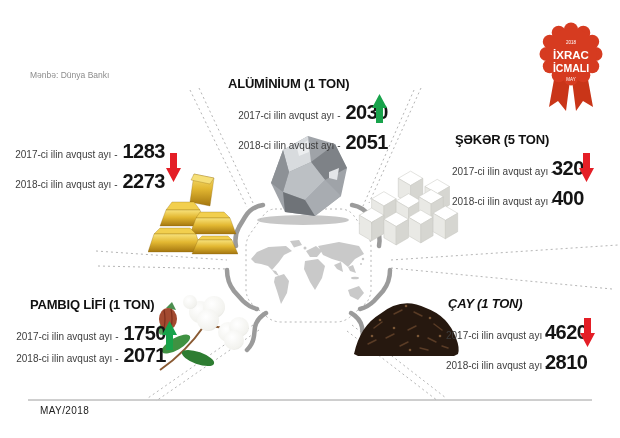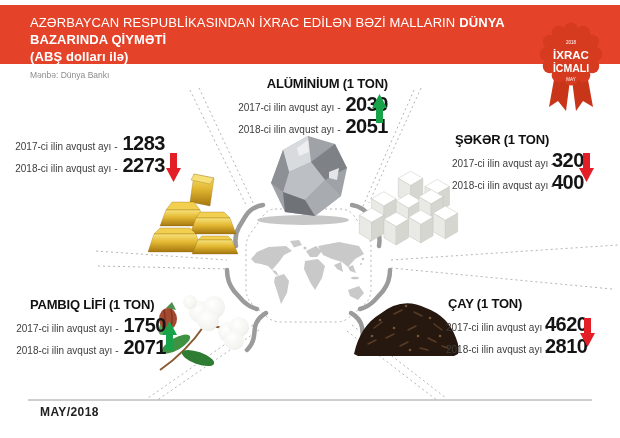--- a/index.html
+++ b/index.html
@@ -7,32 +7,32 @@
           font-family:"Liberation Sans",sans-serif;box-shadow:3px 3px 5px rgba(0,0,0,.28);}
   
   .header{position:absolute;left:0;top:5px;width:620px;height:59px;background:#e4432a;}
   .title{position:absolute;left:30px;top:9px;color:#fff;font-size:13px;line-height:17px;width:480px;letter-spacing:.1px;}
   .title .reg{font-weight:normal;margin-right:4px;}
   .title b{font-weight:bold;}
   .source{position:absolute;left:30px;top:70px;font-size:8.5px;color:#8c8c8c;text-align:right;}
   
   .section{position:absolute;z-index:3;}
   .sec-title{font-size:13px;font-weight:bold;color:#111;letter-spacing:-.2px;white-space:nowrap;}
-  .row{display:flex;align-items:baseline;gap:5px;margin-top:5px;height:17px;}
+  .row{display:flex;align-items:baseline;gap:5px;margin-top:13px;height:17px;}
   .lbl{font-size:10px;color:#3d3d3d;white-space:nowrap;}
   .num{font-size:20px;font-weight:bold;color:#141414;letter-spacing:-.5px;line-height:16px;}
   .arr{position:absolute;}
   .arr.down polygon{fill:#e41e26;}
   .arr.up polygon{fill:#18a34b;}
-  .center{text-align:right;}
+  .center{text-align:left;}
   
   .lines-layer{position:absolute;left:0;top:0;z-index:0;}
   .art{position:absolute;z-index:1;}
   .badge{position:absolute;left:537px;top:14px;z-index:4;}
-  .footer-date{position:absolute;left:28px;top:405px;font-size:12px;font-weight:bold;color:#222;letter-spacing:.4px;z-index:3;padding-left:12px;}
+  .footer-date{position:absolute;left:28px;top:405px;font-size:10px;font-weight:normal;color:#222;letter-spacing:.4px;z-index:3;padding-left:12px;}
 </style>
 </head>
 <body>
 
 <div class="canvas">
 
   <svg class="lines-layer" width="620" height="438" viewBox="0 0 620 438">
     <g stroke="#b5b5b5" stroke-width="1" stroke-dasharray="2,3" fill="none">
       <line x1="190" y1="90" x2="247" y2="207"></line>
         <line x1="199" y1="88" x2="253" y2="203"></line>
@@ -53,26 +53,20 @@
       <path d="M352,205 Q364,207 370,217 L376,227 Q381,236 379,246"></path>
       <path d="M227,270 Q227,282 234,291 L243,301 Q249,307 257,309"></path>
       <path d="M390,270 Q390,282 383,291 L374,301 Q368,307 360,309"></path>
       <path d="M266,313 Q257,318 255,327 L254,336 Q253,344 247,350"></path>
       <path d="M351,313 Q360,318 362,327 L363,336 Q364,344 370,350"></path>
     </g>
     <ellipse cx="303" cy="220" rx="46" ry="5" fill="#bdbdbd" opacity="0.85"></ellipse>
     <line x1="28" y1="400" x2="592" y2="400" stroke="#9e9e9e" stroke-width="1"></line>
   </svg>
 
-  <div class="header">
-    <div class="title">
-      <div><span class="reg">AZƏRBAYCAN RESPUBLİKASINDAN İXRAC EDİLƏN BƏZİ MALLARIN</span><b>DÜNYA BAZARINDA QİYMƏTİ</b></div>
-      <div><b>(ABŞ dolları ilə)</b></div>
-    </div>
-  </div>
 
   <svg class="badge" width="68" height="100" viewBox="0 0 68 100">
     <g fill="#c93518">
       <polygon points="18,60 33,66 29,97 21,87 12,93"></polygon>
       <polygon points="50,60 35,66 39,97 46,87 56,93"></polygon>
     </g>
     <g fill="#d63b20">
       <circle cx="58.5" cy="40" r="7"></circle>
         <circle cx="55.2" cy="27.8" r="7"></circle>
         <circle cx="46.3" cy="18.8" r="7"></circle>
@@ -278,21 +272,21 @@
     <div class="row" style="justify-content:flex-end;">
       <span class="lbl">2018-ci ilin avqust ayı -</span>
       <span class="num">2273</span>
     </div>
     <svg class="arr down" style="left:141px;top:23px;" width="15" height="30" viewBox="0 0 15 30">
         <polygon points="4,0 11,0 11,15 15,15 7.5,29 0,15 4,15"></polygon>
       </svg>
   </div>
 
   <div class="section" style="left:452px;top:132px;width:145px;">
-    <div class="sec-title" style="padding-left:3px;">ŞƏKƏR (1 TON)</div>
+    <div class="sec-title" style="padding-left:3px;">ŞƏKƏR (5 TON)</div>
     <div class="row">
       <span class="lbl" style="width:95px;text-align:right;">2017-ci ilin avqust ayı -</span>
       <span class="num">320</span>
     </div>
     <div class="row">
       <span class="lbl" style="width:95px;text-align:right;">2018-ci ilin avqust ayı -</span>
       <span class="num">400</span>
     </div>
     <svg class="arr down" style="left:127px;top:21px;" width="15" height="30" viewBox="0 0 15 30">
         <polygon points="4,0 11,0 11,15 15,15 7.5,29 0,15 4,15"></polygon>
@@ -308,21 +302,21 @@
     <div class="row" style="justify-content:flex-end;margin-top:5px;">
       <span class="lbl">2018-ci ilin avqust ayı -</span>
       <span class="num">2071</span>
     </div>
     <svg class="arr up" style="left:136px;top:23px;" width="15" height="30" viewBox="0 0 15 30">
         <polygon points="7.5,1 15,15 11,15 11,30 4,30 4,15 0,15"></polygon>
       </svg>
   </div>
 
   <div class="section" style="left:446px;top:296px;width:150px;">
-    <div class="sec-title" style="padding-left:2px;">ÇAY (1 TON)</div>
+    <div class="sec-title" style="padding-left:2px;font-style:italic;">ÇAY (1 TON)</div>
     <div class="row">
       <span class="lbl" style="width:94px;text-align:right;">2017-ci ilin avqust ayı -</span>
       <span class="num">4620</span>
     </div>
     <div class="row">
       <span class="lbl" style="width:94px;text-align:right;">2018-ci ilin avqust ayı -</span>
       <span class="num">2810</span>
     </div>
     <svg class="arr down" style="left:134px;top:22px;" width="15" height="30" viewBox="0 0 15 30">
         <polygon points="4,0 11,0 11,15 15,15 7.5,29 0,15 4,15"></polygon>

